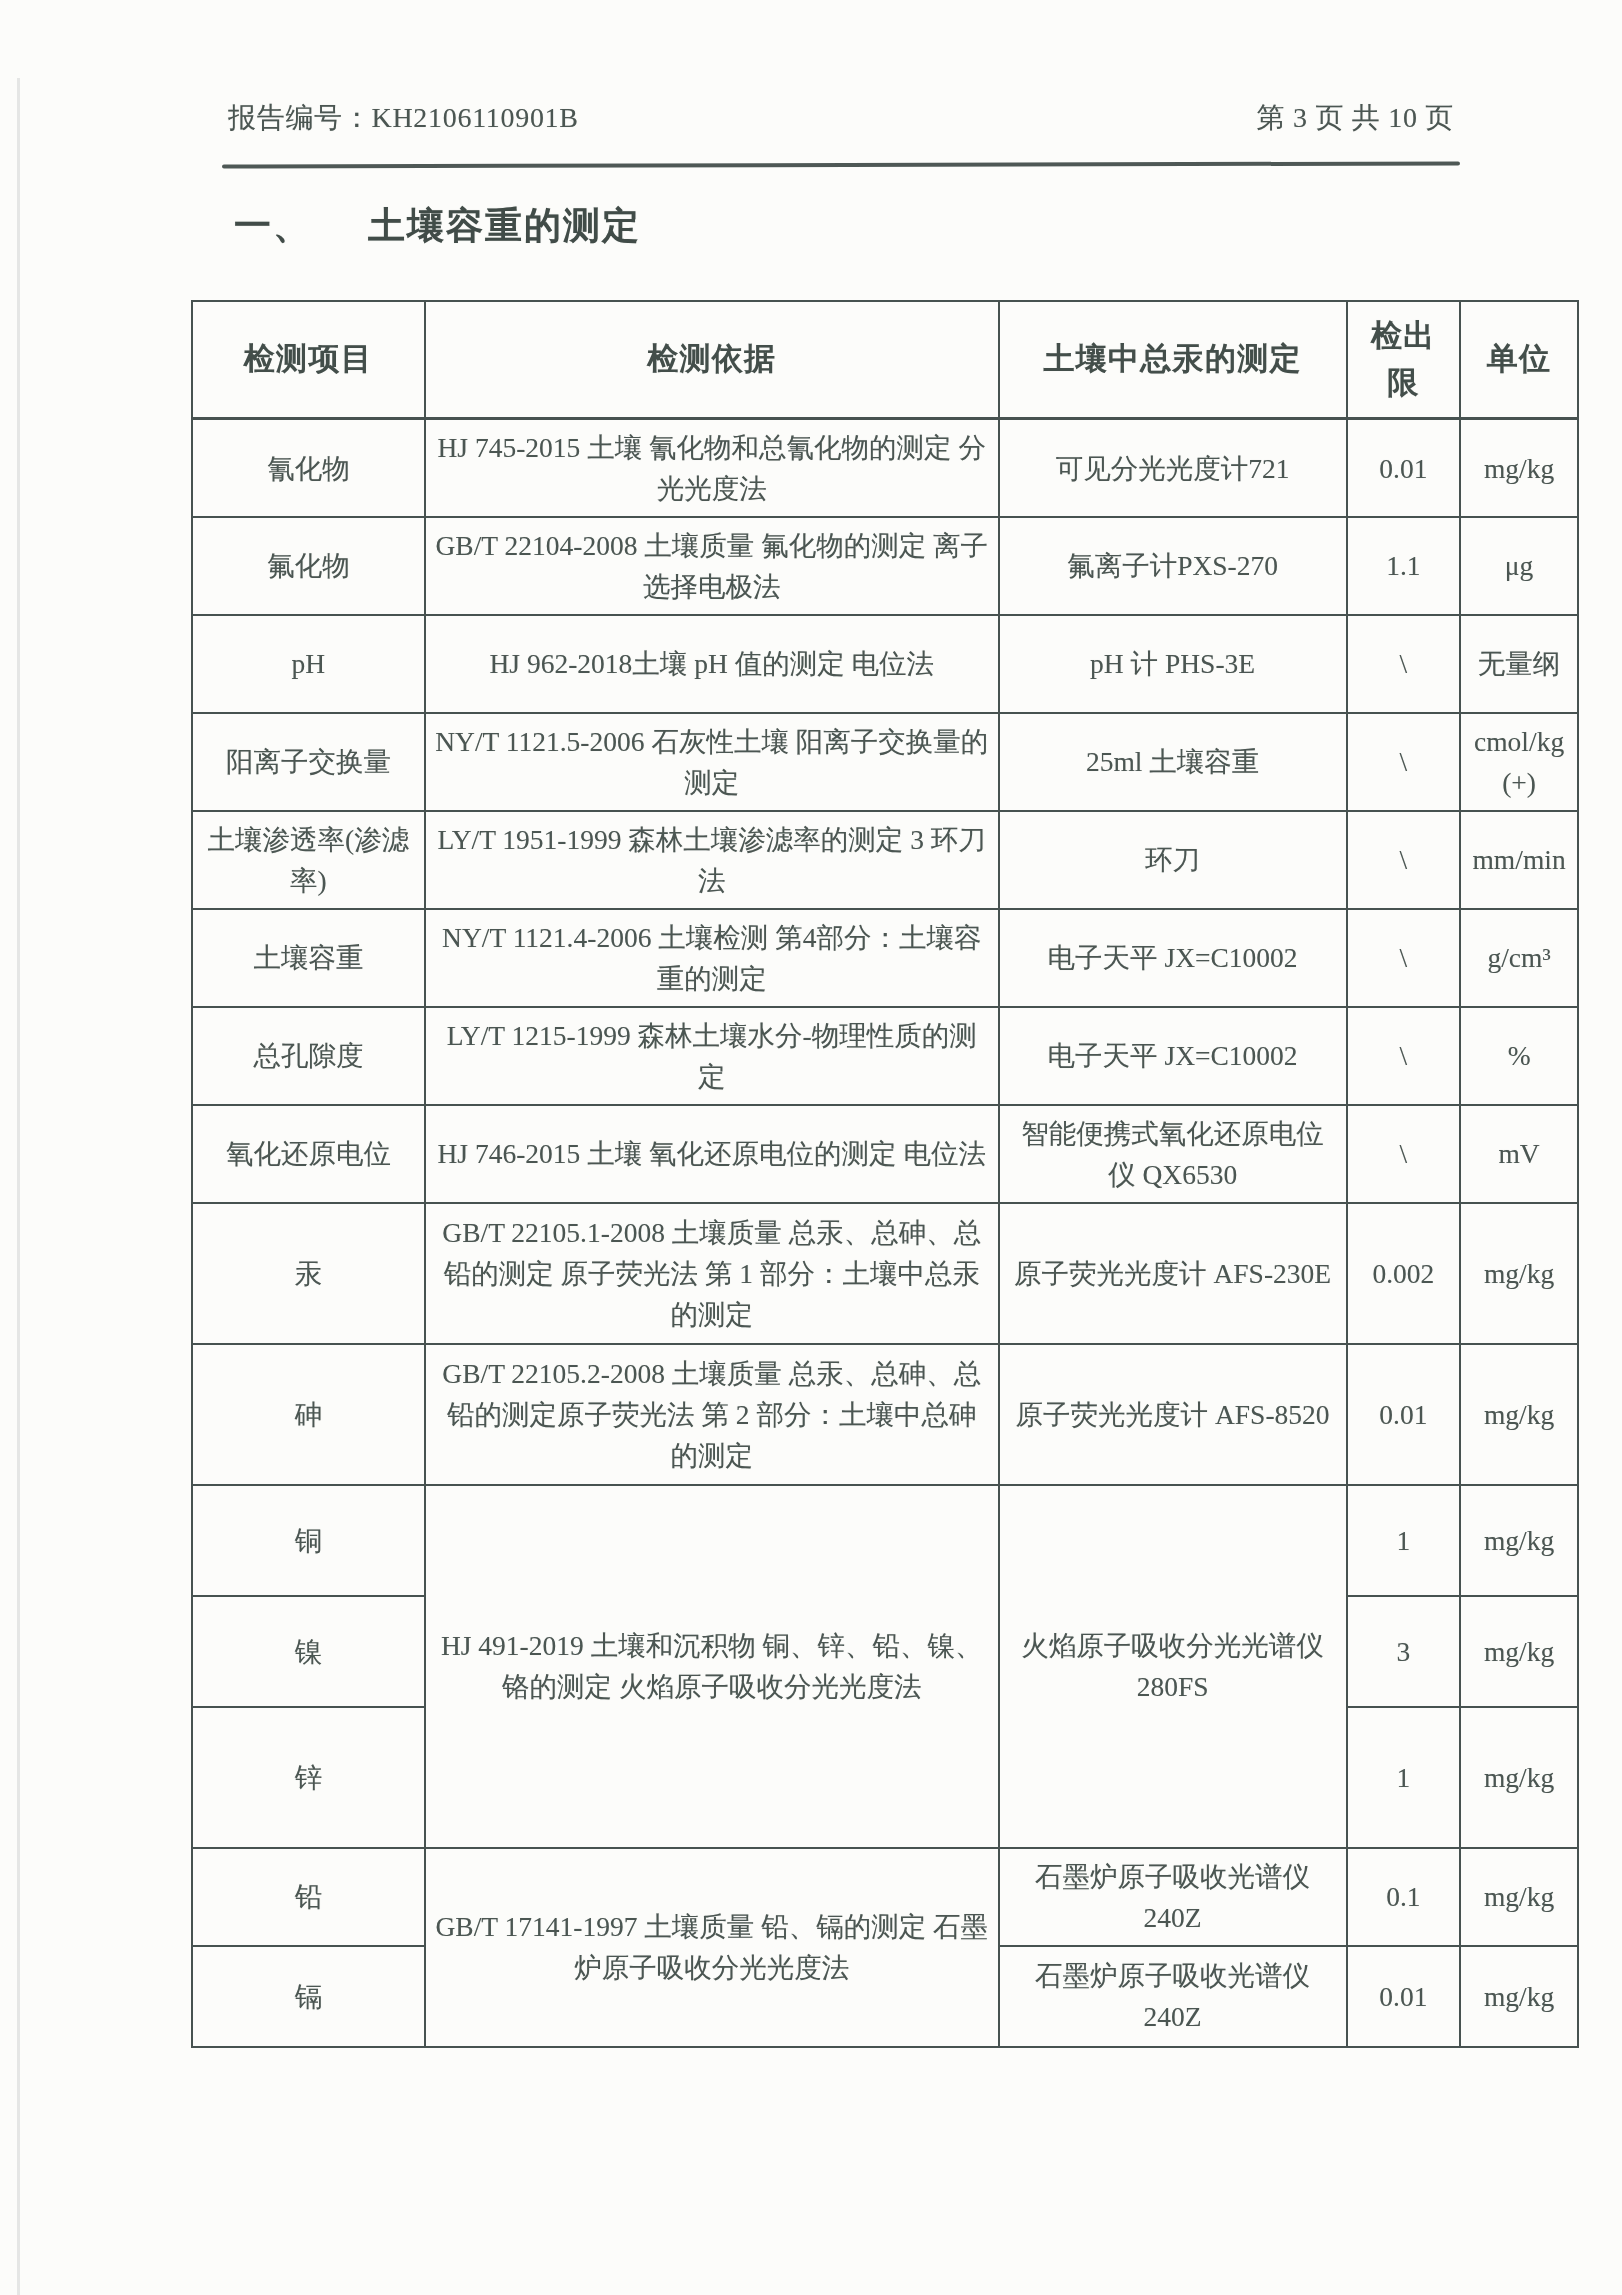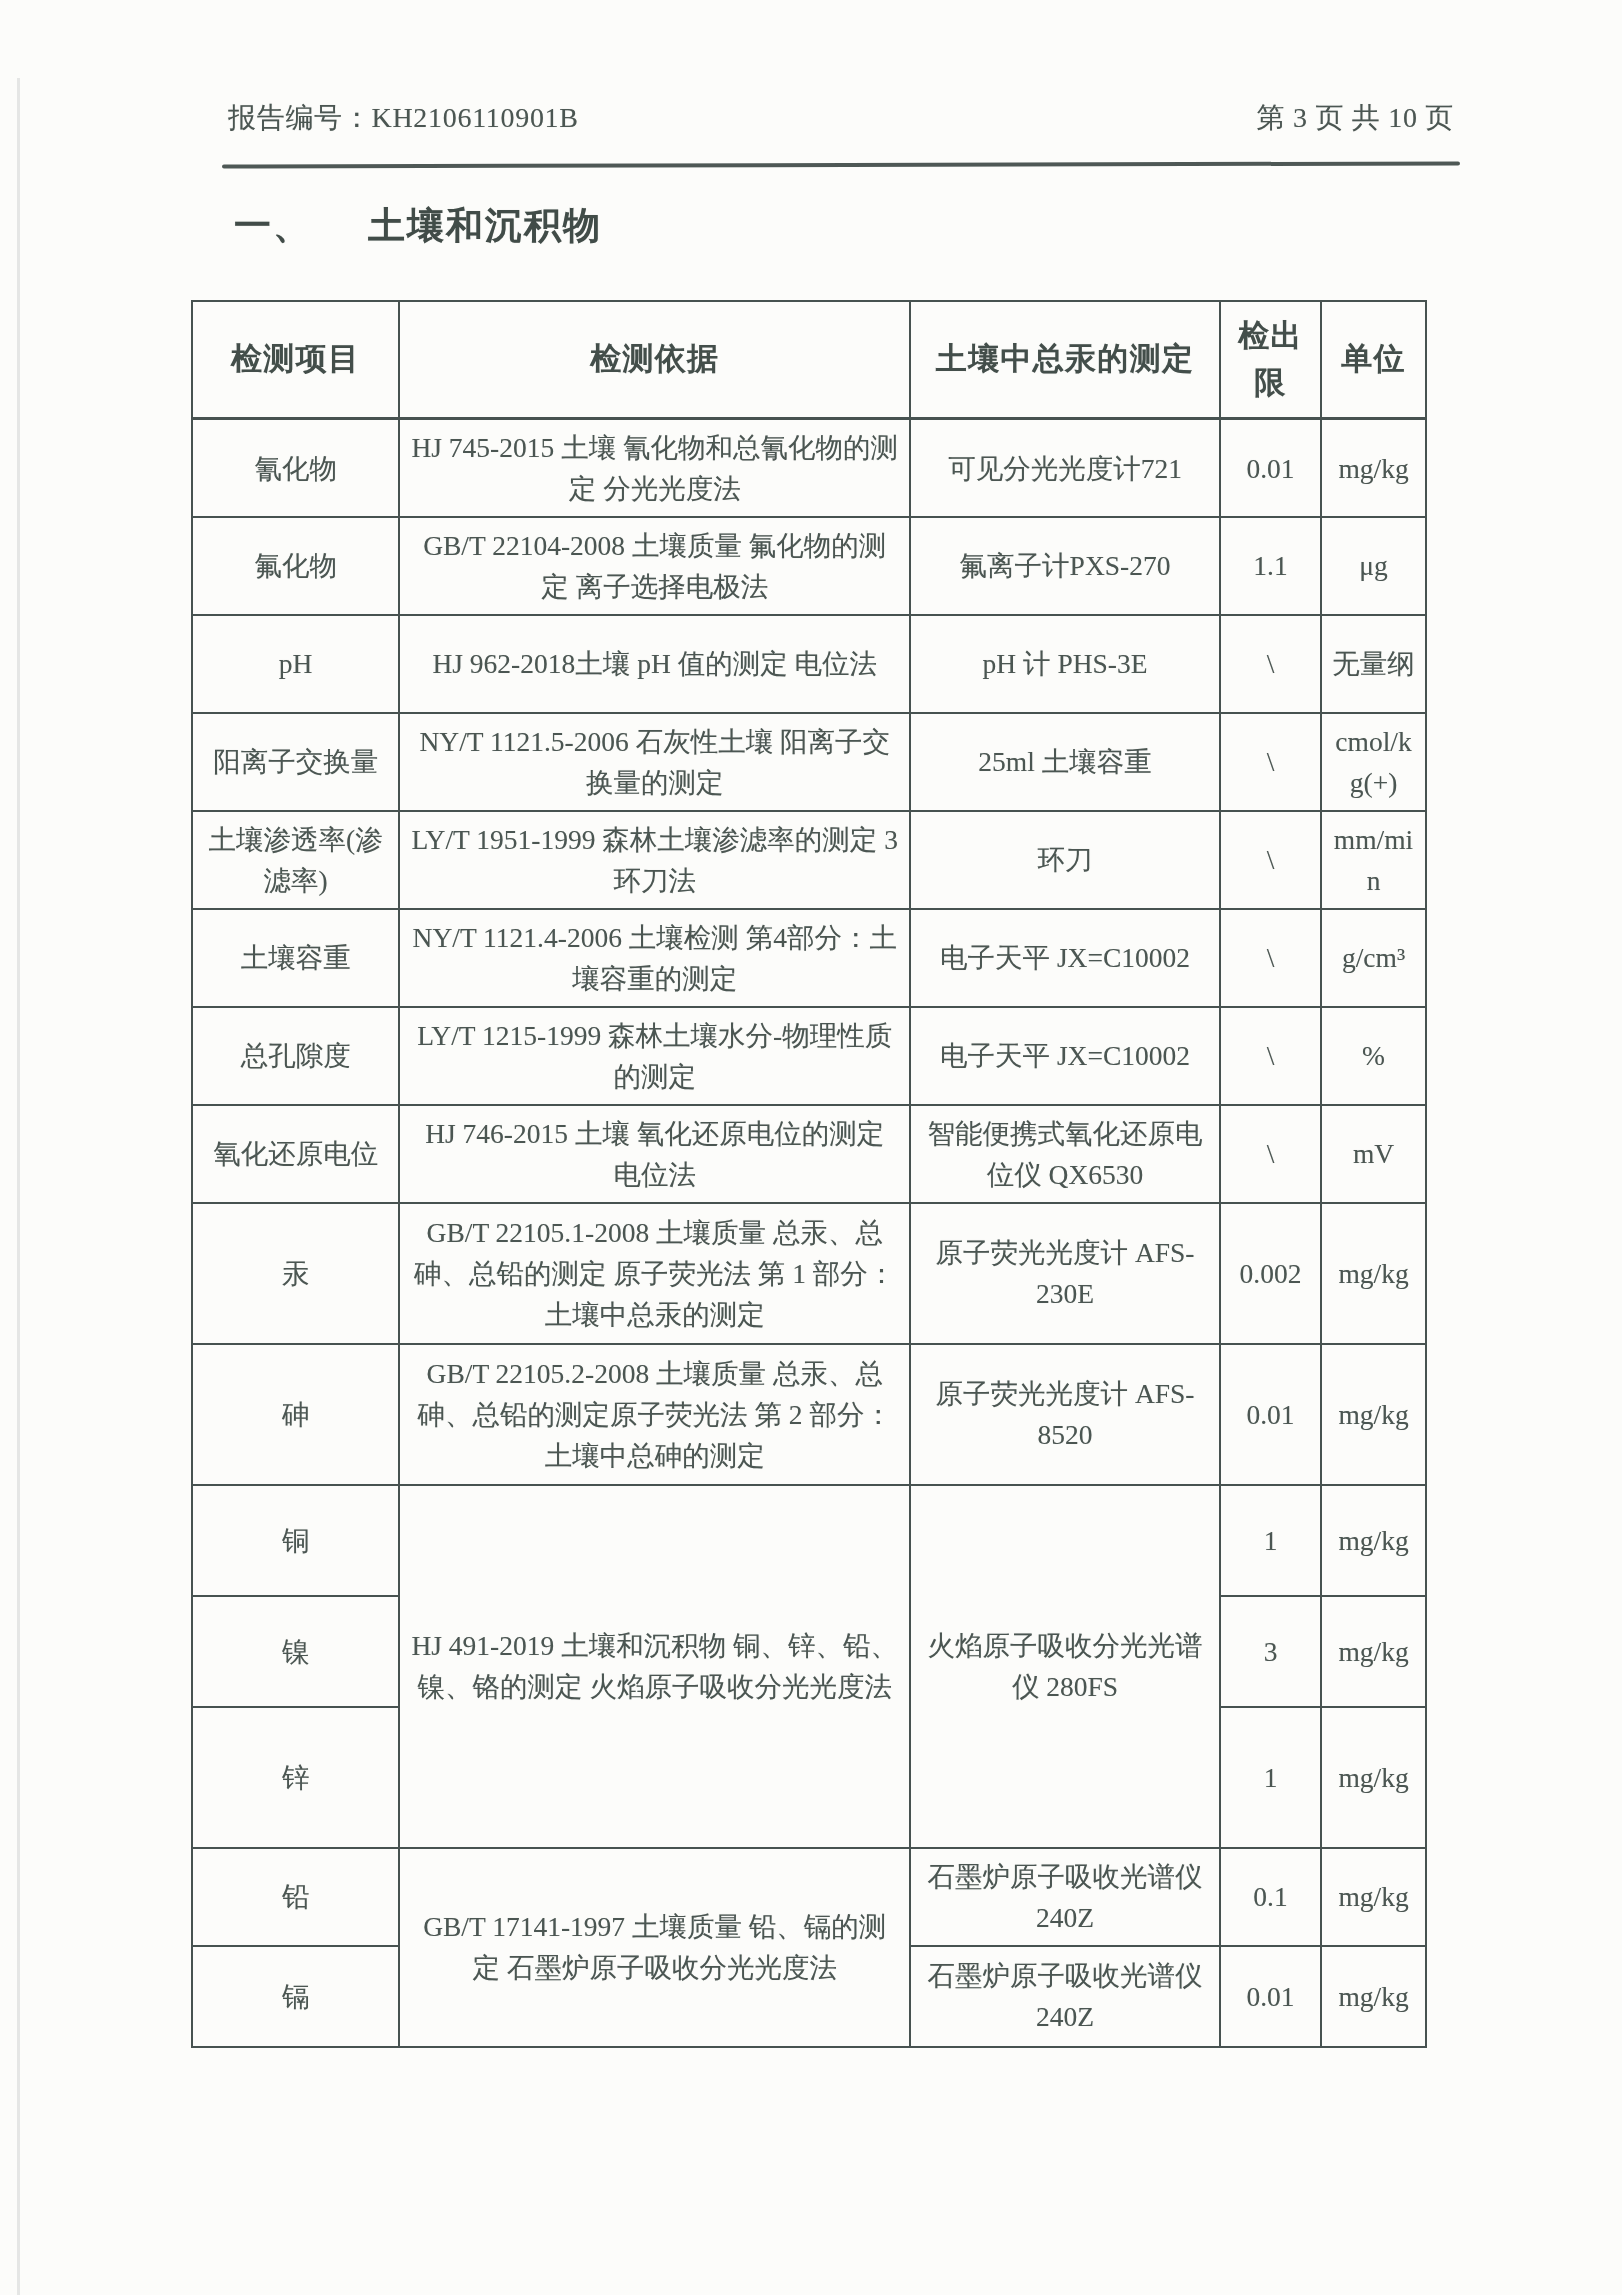--- a/index.html
+++ b/index.html
@@ -37,21 +37,21 @@
     position:absolute; left:191px; width:1236px; top:260px; height:39px;
     text-align:center; font-size:33px; font-weight:bold; color:#414c48;
     letter-spacing:1.3px;
     text-shadow:0 0 0.7px rgba(70,80,75,0.4);
   }
   .table-caption .tlabel {
     position:absolute; left:43px; top:0;
     letter-spacing:3.9px;
   }
   table.report {
-    position:absolute; left:191px; top:300px; width:1236px;
+    position:absolute; left:191px; top:300px; width:1388px;
     border-collapse:collapse; table-layout:fixed;
     background:transparent;
   }
   col.c1{width:16.8%} col.c2{width:41.4%} col.c3{width:25.1%} col.c4{width:8.2%} col.c5{width:8.5%}
   .report th, .report td {
     border:2px solid #475250;
     text-align:center; vertical-align:middle;
     padding:5.2px 9.2px;
     font-size:27.5px; line-height:1.5;
     color:#4b5652;
@@ -79,21 +79,21 @@
 
   <div class="topbar">
     <span>报告编号：KH2106110901B</span>
     <span>第 3 页 共 10 页</span>
   </div>
 
   <div class="rule"></div>
 
   <div class="section-heading">
     <span>一、</span>
-    <span>土壤和沉积物</span>
+    <span>土壤容重的测定</span>
   </div>
 
 
   <table class="report">
     <colgroup>
       <col class="c1">
         <col class="c2">
         <col class="c3">
         <col class="c4">
         <col class="c5">

